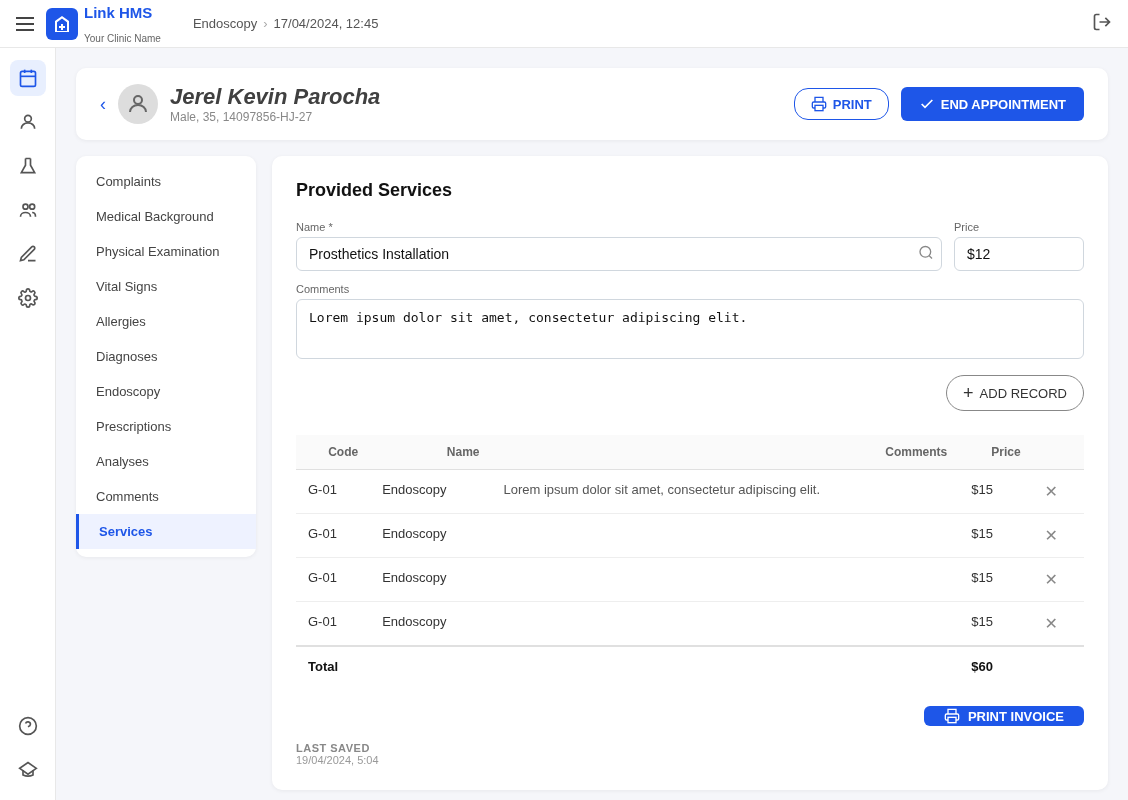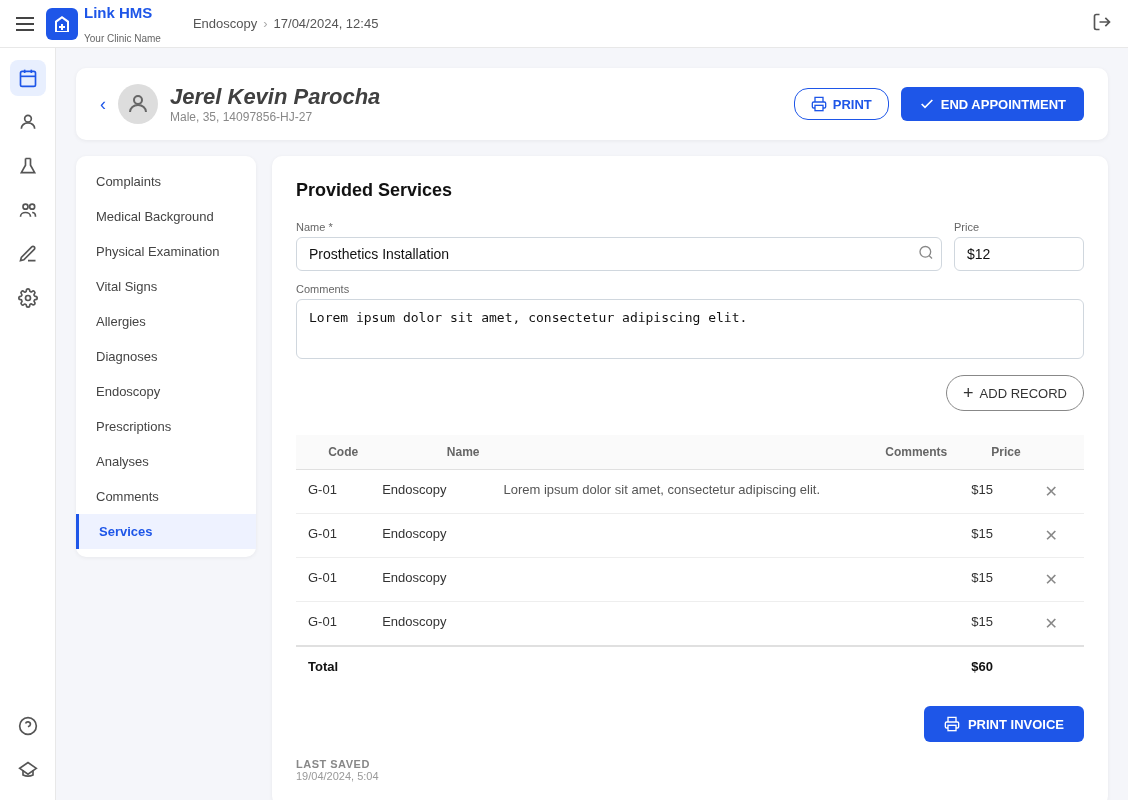--- a/index.html
+++ b/index.html
@@ -111,21 +111,21 @@
     .services-table td {
       padding: 12px; font-size: 13px; color: #333; border-bottom: 1px solid #eee; vertical-align: top;
     }
     .services-table tr:last-child td { border-bottom: none; }
     .remove-btn { background: none; border: none; cursor: pointer; color: #888; font-size: 16px; }
     .total-row td { font-weight: 700; color: #111; border-top: 2px solid #e0e0e0; }
 
     
     .print-invoice-btn {
       display: flex; align-items: center; gap: 8px; background: #1e56e8; color: #fff;
-      padding: 10px 20px; border-radius: 6px; cursor: pointer; font-size: 13px; font-weight: 600;
+      padding: 2px 20px; border-radius: 6px; cursor: pointer; font-size: 13px; font-weight: 600;
       border: none; margin-left: auto; margin-top: 20px;
     }
 
     
     .last-saved { font-size: 11px; color: #999; margin-top: 16px; }
     .last-saved-label { font-weight: 700; color: #888; text-transform: uppercase; letter-spacing: 0.5px; }
 
     
     .hamburger { cursor: pointer; display: flex; flex-direction: column; gap: 4px; }
     .hamburger span { display: block; width: 18px; height: 2px; background: #444; }

